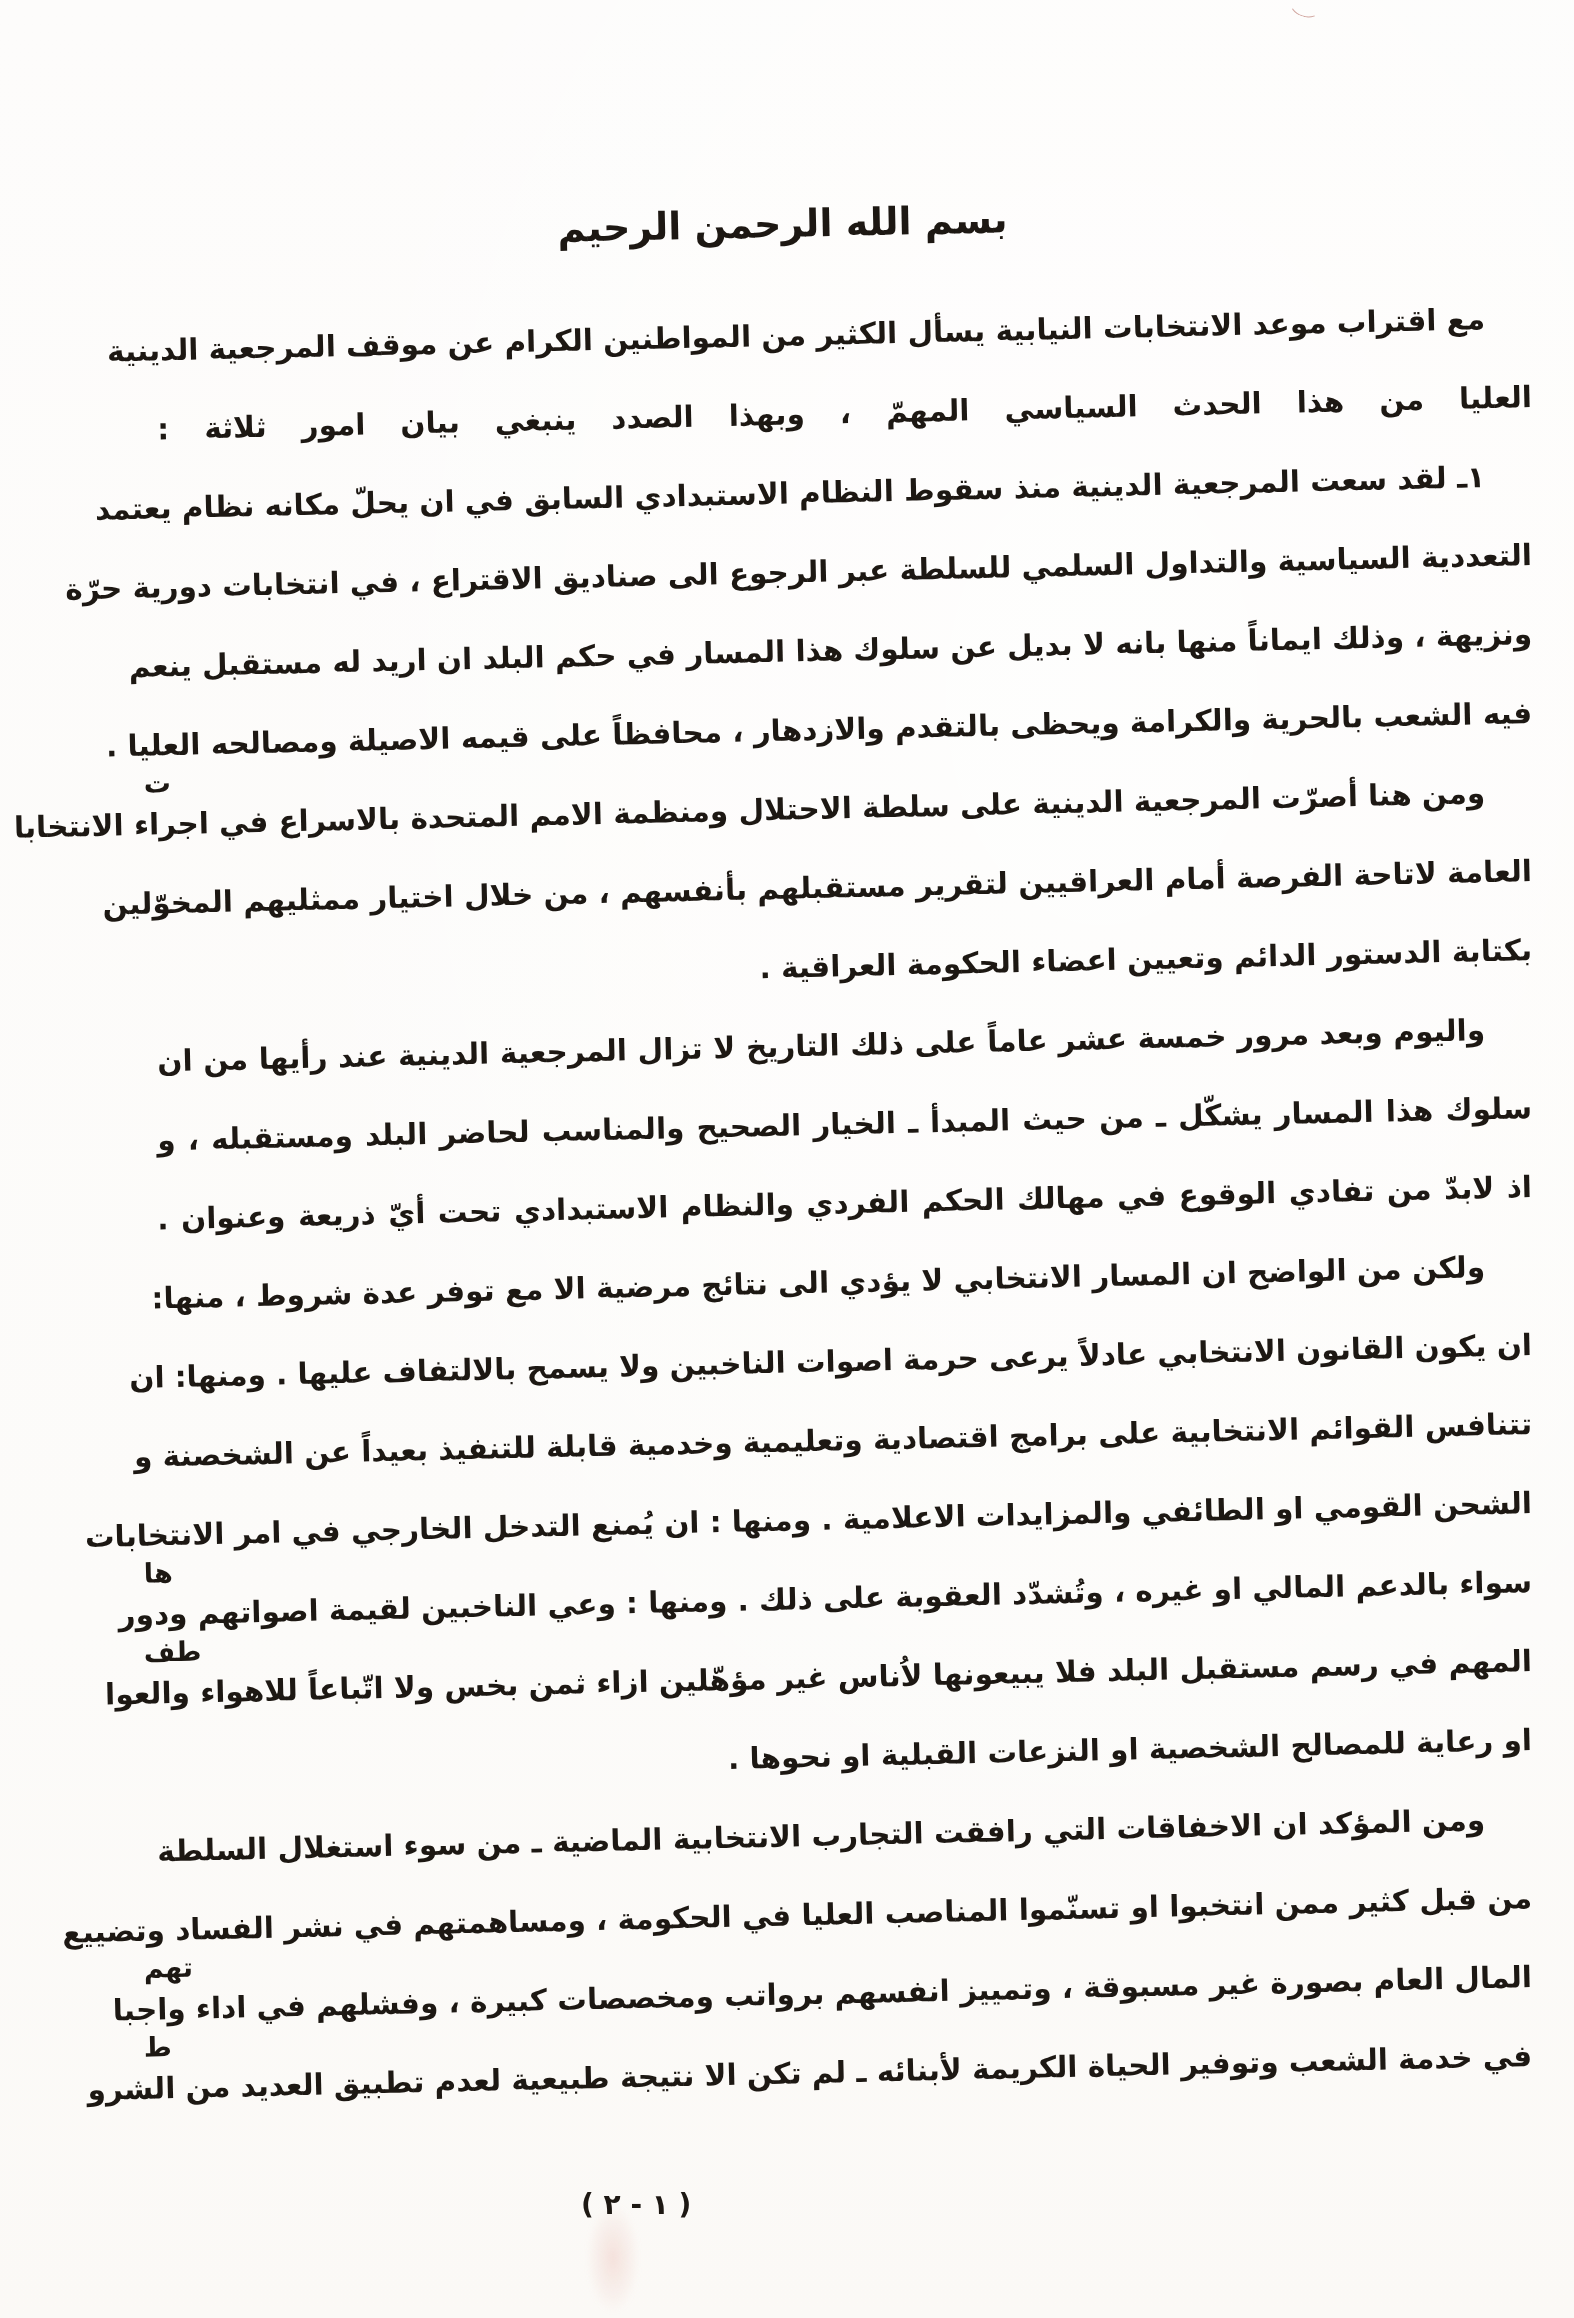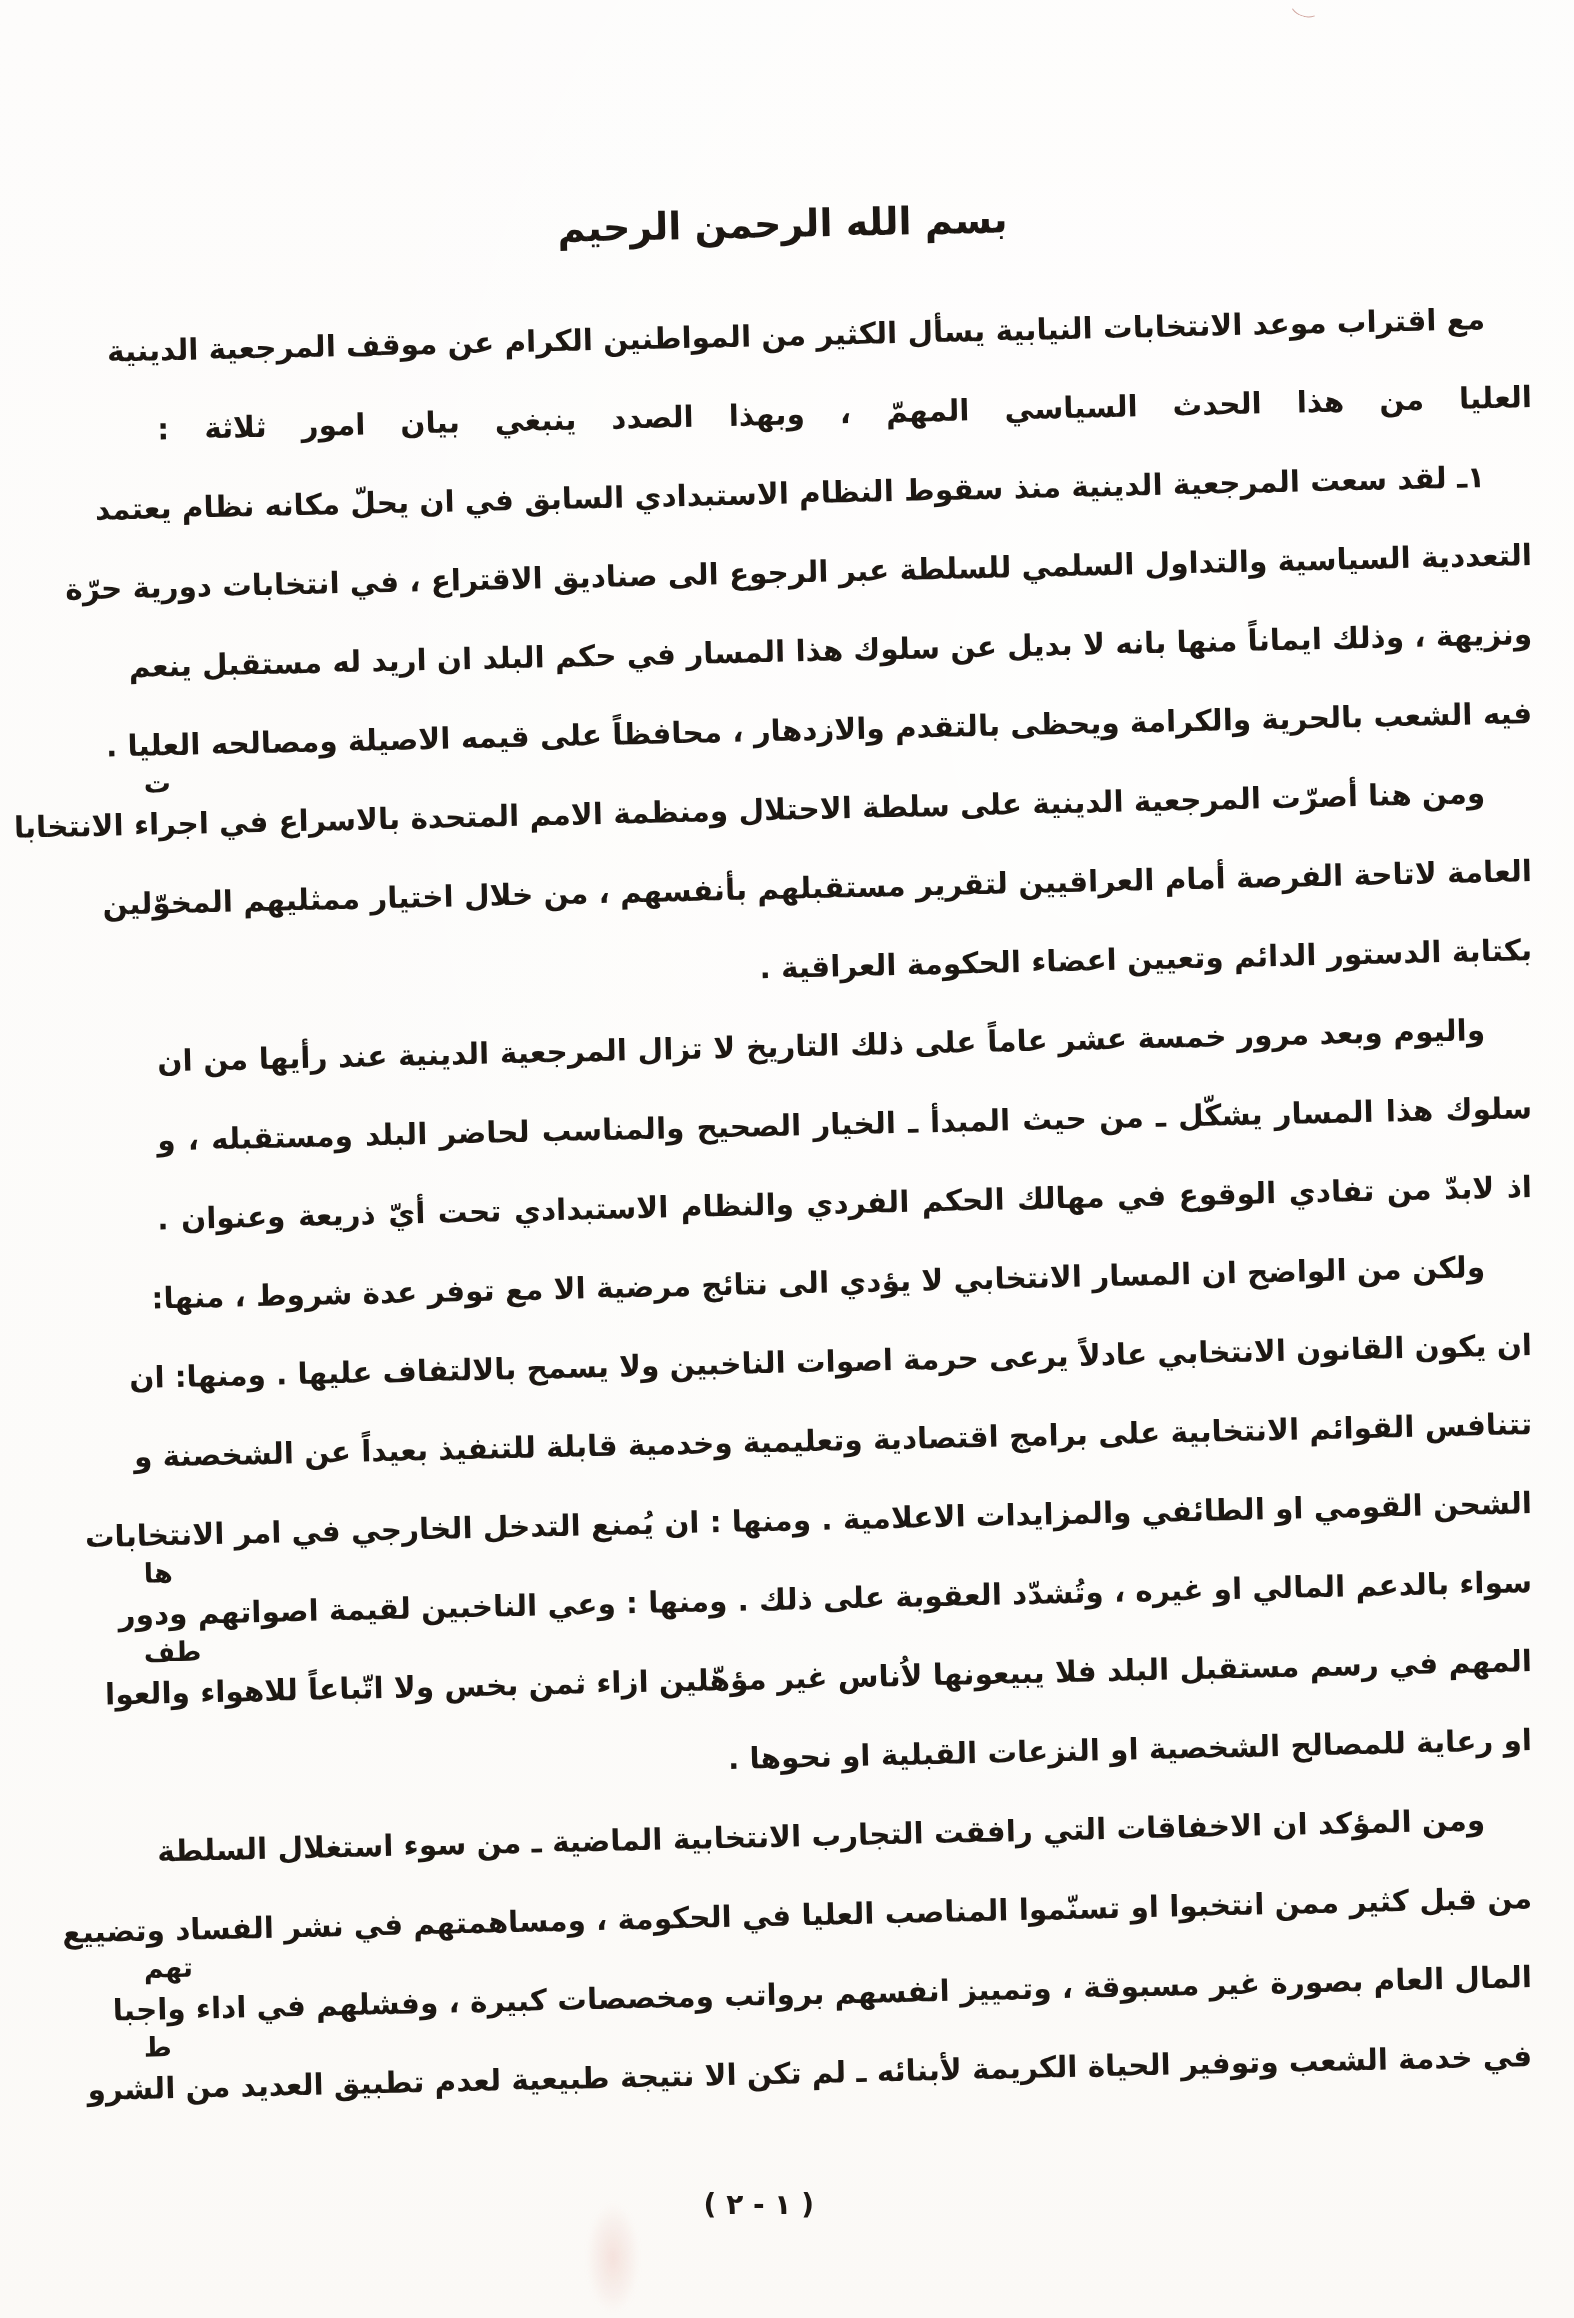--- a/index.html
+++ b/index.html
@@ -96,21 +96,21 @@
     line-height: 36px;
     font-size: 27px;
   }
   .page-number {
     position: absolute;
     left: 581px;
     top: 2177px;
     width: 233px;
     height: 55px;
     line-height: 55px;
-    text-align: right;
+    text-align: left;
     direction: rtl;
     font-size: 28px;
     font-weight: 700;
     letter-spacing: 3.6px;
   }
 </style>
 </head>
 <body>
 
 <div class="page">

